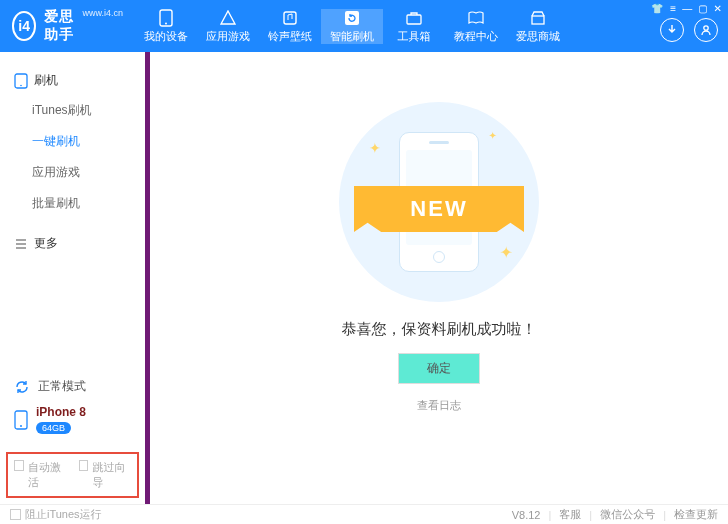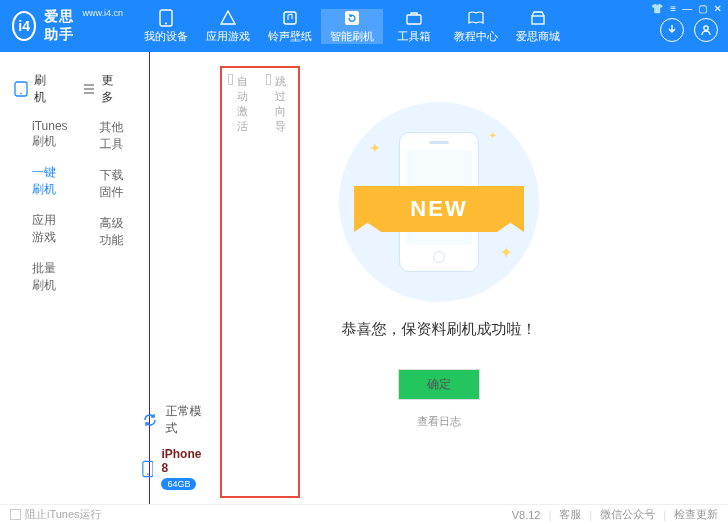--- a/index.html
+++ b/index.html
@@ -21,21 +21,21 @@
 
 .win-icons { position: absolute; top: 3px; right: 6px; display: flex; gap: 6px; font-size: 10px; }
 .win-icons span { cursor: pointer; }
 
 .user-icons { position: absolute; right: 10px; top: 18px; display: flex; gap: 10px; }
 .circle-btn { width: 24px; height: 24px; border: 1.5px solid #fff; border-radius: 50%; display: flex; align-items: center; justify-content: center; cursor: pointer; }
 .circle-btn svg { stroke: #fff; fill: none; }
 
 
 .body { display: flex; height: calc(100% - 52px - 20px); }
-.sidebar { width: 150px; border-right: 1px solid #701a75; padding: 10px 0 0 0; display: flex; position: relative; }
+.sidebar { width: 150px; border-right: 5px solid #701a75; padding: 10px 0 0 0; display: flex; flex-direction: column; position: relative; }
 .side-group { padding: 4px 0 6px; }
 .side-group-title { display: flex; align-items: center; gap: 6px; padding: 6px 14px; color: #333; font-size: 12px; cursor: pointer; }
 .side-group-title svg { flex-shrink: 0; }
 .side-items { padding-left: 32px; }
 .side-item { padding: 7px 0; color: #666; font-size: 12px; cursor: pointer; }
 .side-item.active { color: #1e88ff; }
 
 .side-bottom { margin-top: auto; padding: 8px 10px 8px 14px; }
 .mode-row { display: flex; align-items: center; gap: 8px; padding: 6px 0; }
 .mode-row svg { flex-shrink: 0; }
@@ -57,21 +57,21 @@
 .phone .screen { flex: 1; width: 100%; margin: 6px 0; background: #f5fbff; border-radius: 3px; }
 .phone .home { width: 12px; height: 12px; border: 1.5px solid #d0e6f7; border-radius: 50%; }
 .ribbon { position: absolute; width: 170px; height: 46px; background: #ffba33; left: 15px; top: 84px; display: flex; align-items: center; justify-content: center; font-weight: 900; color: #fff; font-size: 22px; letter-spacing: 2px; clip-path: polygon(0 0, 100% 0, 100% 100%, 92% 80%, 84% 100%, 16% 100%, 8% 80%, 0 100%); }
 .ribbon::before, .ribbon::after { content: ''; position: absolute; width: 0; height: 0; }
 .star { position: absolute; color: #ffd76a; }
 .s1 { top: 38px; left: 30px; font-size: 14px; }
 .s2 { top: 28px; right: 42px; font-size: 10px; }
 .s3 { bottom: 40px; right: 26px; font-size: 16px; }
 
 .success-msg { margin-top: 18px; font-size: 15px; color: #333; }
-.confirm-btn { margin-top: 30px; border: 1px solid #ddd; background: #22c55e; padding: 6px 28px; font-size: 12px; cursor: pointer; color: #555; }
+.confirm-btn { margin-top: 14px; border: 1px solid #ddd; background: #5eead4; padding: 6px 28px; font-size: 12px; cursor: pointer; color: #555; }
 .log-link { margin-top: 14px; font-size: 11px; color: #999; cursor: pointer; }
 
 
 .footer { height: 20px; background: #fff; border-top: 1px solid #eee; display: flex; align-items: center; padding: 0 10px; font-size: 11px; color: #999; }
 .footer-left { display: flex; align-items: center; gap: 4px; }
 .footer-right { margin-left: auto; display: flex; align-items: center; gap: 8px; }
 .footer-right .sep { color: #ddd; }
 </style>
 </head>
 <body>
@@ -186,25 +186,20 @@
         <div class="side-item">应用游戏</div>
         <div class="side-item">批量刷机</div>
       </div>
     </div>
     <div class="side-group">
       <div class="side-group-title">
         <svg width="14" height="14" viewBox="0 0 14 14">
             <path d="M2 3 h10 M2 7 h10 M2 11 h10" stroke="#888" stroke-width="1.4"></path>
           </svg>
         <span>更多</span>
-      </div>
-      <div class="side-items">
-        <div class="side-item">其他工具</div>
-        <div class="side-item">下载固件</div>
-        <div class="side-item">高级功能</div>
       </div>
     </div>
 
     <div class="side-bottom">
       <div class="mode-row">
         <svg width="16" height="16" viewBox="0 0 16 16">
             <path d="M3 8 a5 5 0 0 1 9-3 M13 8 a5 5 0 0 1-9 3" fill="none" stroke="#1e88ff" stroke-width="1.4"></path>
             <path d="M12 2 v3 h-3 M4 14 v-3 h3" fill="none" stroke="#1e88ff" stroke-width="1.4"></path>
           </svg>
         <span class="mode-label">正常模式</span>

